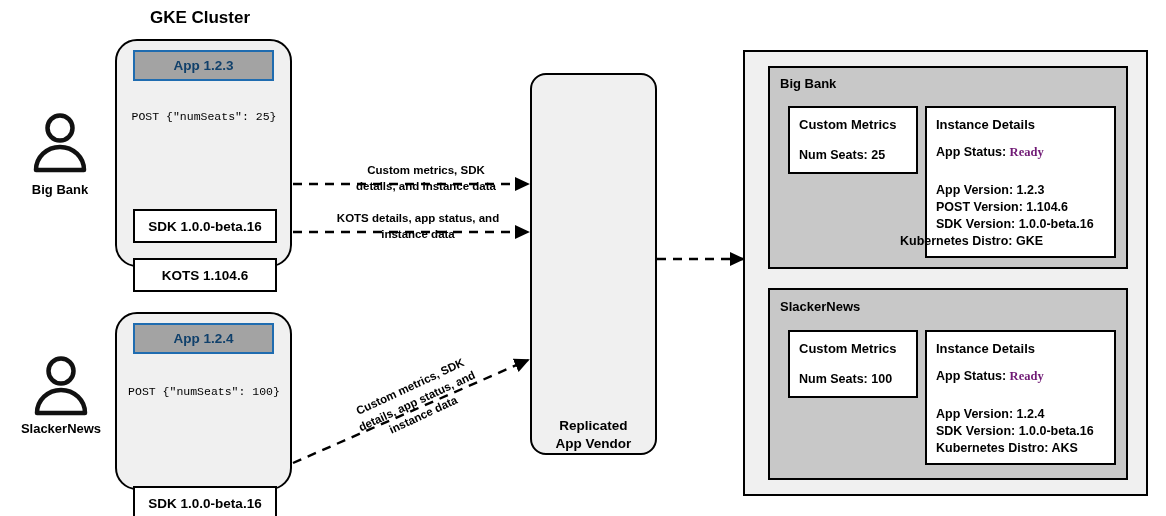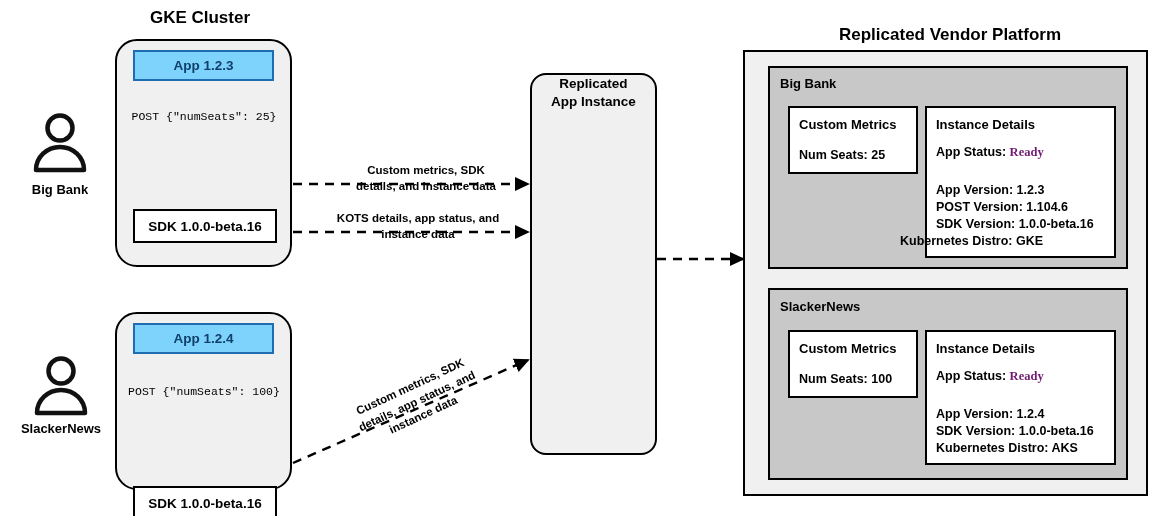--- a/index.html
+++ b/index.html
@@ -48,21 +48,21 @@
   .box {
     box-sizing: border-box;
     display: flex;
     align-items: center;
     justify-content: center;
     font-size: 13.5px;
     font-weight: bold;
     white-space: nowrap;
   }
   .box-app {
-    background: #7dd3fc;
+    background: #a3a3a3;
     border: 2.5px solid #1f6cb0;
     color: #10406b;
   }
   .box-white {
     background: #ffffff;
     border: 2.5px solid #000000;
     color: #000000;
     margin-top: 43px;
   }
 
@@ -75,21 +75,21 @@
     text-align: center;
   }
 
   
   .service {
     background: #f0f0f0;
     border: 2.5px solid #000000;
     border-radius: 16px;
     box-sizing: border-box;
     display: flex;
-    align-items: flex-start;
+    align-items: flex-end;
     justify-content: center;
   }
   .service-label {
     font-size: 13.5px;
     font-weight: bold;
     color: #000000;
     text-align: center;
     line-height: 1.35;
   }
 
@@ -196,20 +196,21 @@
   <div class="abs title" style="left:110px; top:8px; width:180px;">GKE Cluster</div>
 
   <div class="abs cluster" style="left:115px; top:39px; width:177px; height:228px;"></div>
 
   <div class="abs box box-app" style="left:133px; top:50px; width:141px; height:31px;">App 1.2.3</div>
 
   <div class="abs mono" style="left:113px; top:110px; width:182px;">POST {"numSeats": 25}</div>
 
   <div class="abs box box-white" style="left:133px; top:166px; width:144px; height:34px;">SDK 1.0.0-beta.16</div>
 
+  <div class="abs box box-white" style="left:133px; top:215px; width:144px; height:34px;">KOTS 1.104.6</div>
 
 
   <div class="abs cluster" style="left:115px; top:312px; width:177px; height:178px;"></div>
 
   <div class="abs box box-app" style="left:133px; top:323px; width:141px; height:31px;text-align:right;">App 1.2.4</div>
 
   <div class="abs mono" style="left:108px; top:385px; width:192px;">POST {"numSeats": 100}</div>
 
   <div class="abs box box-white" style="left:133px; top:443px; width:144px; height:34px;">SDK 1.0.0-beta.16</div>
 
@@ -219,25 +220,24 @@
   <div class="abs edge-label" style="left:312px; top:211px; width:212px;">KOTS details, app status, and
 instance data</div>
 
   <div class="abs edge-label edge-label-rot" style="left:324px; top:378px; width:186px;">Custom metrics, SDK
 details, app status, and
 instance data</div>
 
   <div class="abs service" style="left:530px; top:73px; width:127px; height:382px;">
     <div class="service-label">
       <span>Replicated</span><br>
-      <span>App Instance</span>
+      <span>App Vendor</span>
     </div>
   </div>
 
-  <div class="abs title" style="left:790px; top:25px; width:320px;">Replicated Vendor Platform</div>
 
   <div class="abs platform-outer" style="left:743px; top:50px; width:405px; height:446px;"></div>
 
   <div class="abs customer-panel" style="left:768px; top:66px; width:360px; height:203px;"></div>
 
   <div class="abs customer-name" style="left:780px; top:76px;">Big Bank</div>
 
   <div class="abs card" style="left:788px; top:106px; width:130px; height:68px;"></div>
   <div class="abs card-title" style="left:799px; top:117px;">Custom Metrics</div>
   <div class="abs card-line" style="left:799px; top:148px;">Num Seats: 25</div>

